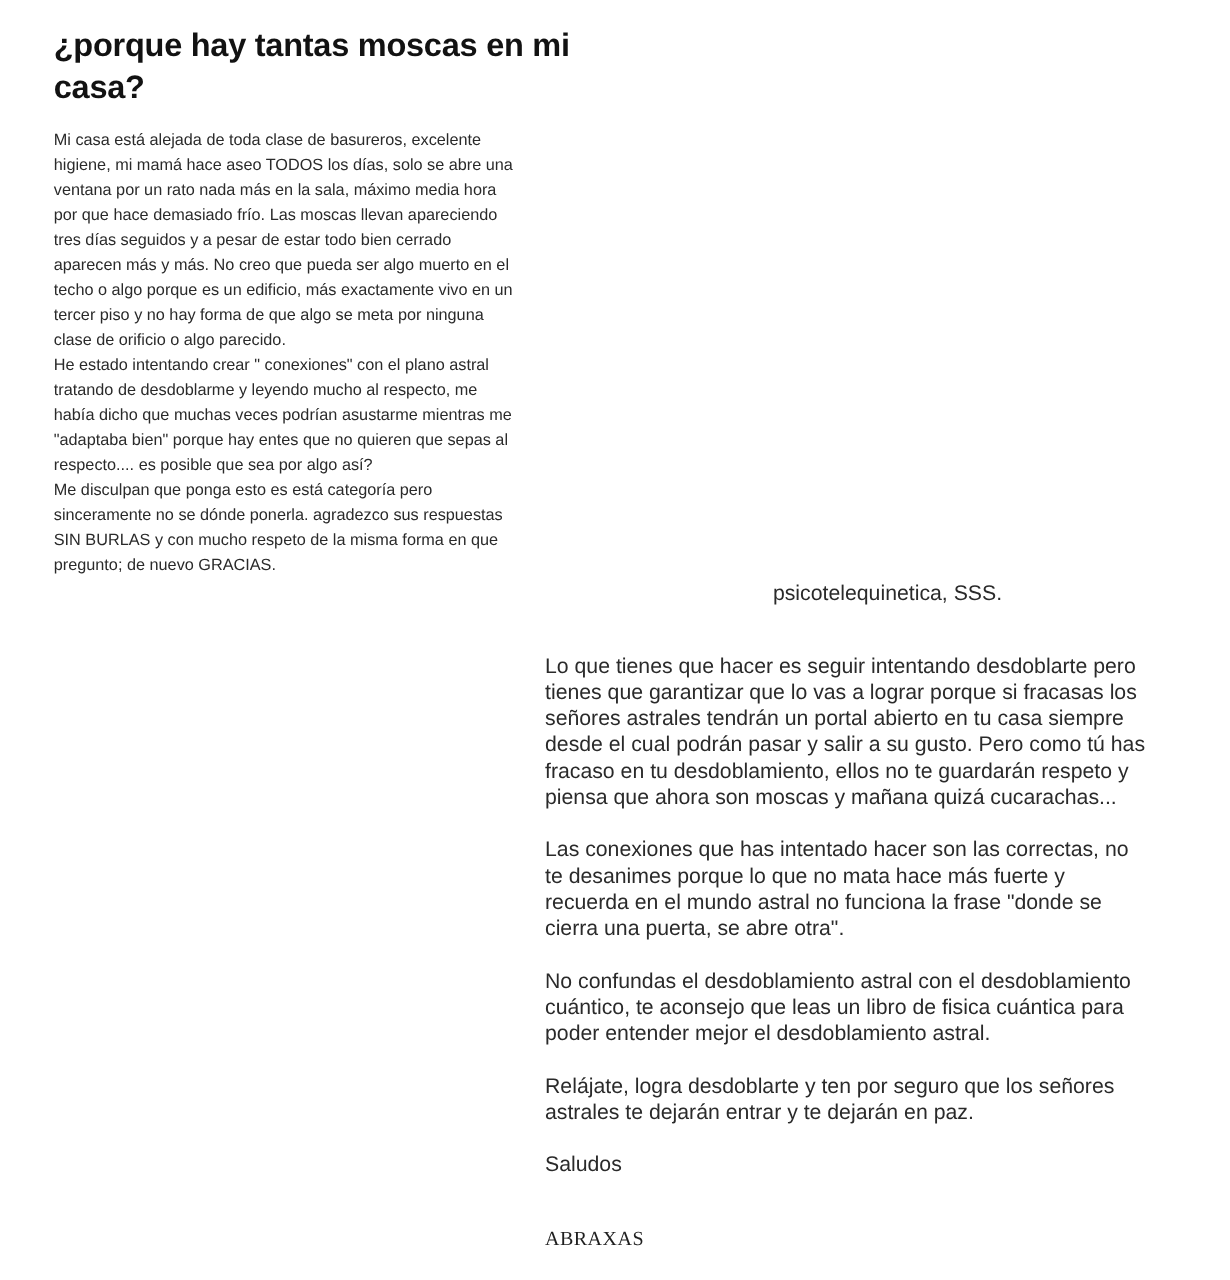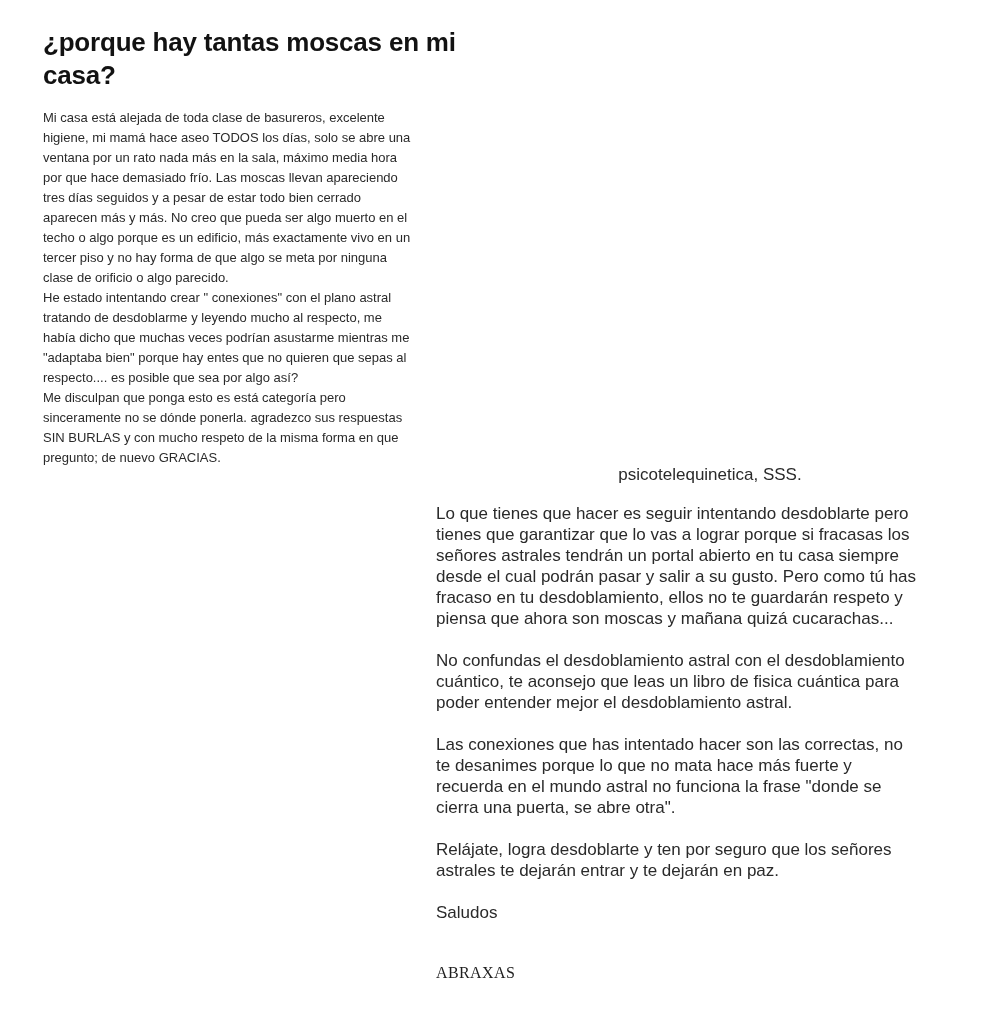--- a/index.html
+++ b/index.html
@@ -20,21 +20,21 @@
   }
   .page {
     position: relative;
     width: 984px;
     height: 1024px;
     background: var(--bg);
   }
   .question {
     position: absolute;
     left: 43px;
-    top: 26px;
+    top: 20px;
     width: 525px;
   }
   .q-title {
     margin: 0;
     font-size: 26px;
     line-height: 33px;
     font-weight: 700;
     color: var(--title-color);
     white-space: pre-line;
     letter-spacing: -0.2px;
@@ -58,21 +58,21 @@
   .a-author {
     margin: 0;
     white-space: pre;
     text-align: center;
   }
   .a-para {
     margin: 21px 0 0 0;
     white-space: pre;
   }
   .a-para:first-of-type {
-    margin-top: 18px;
+    margin-top: 37px;
   }
   .a-closing {
     margin-top: 21px;
     white-space: pre;
   }
   .a-signature {
     margin-top: 39px;
     font-family: "Liberation Serif", serif;
     font-size: 16px;
     letter-spacing: 0.4px;
@@ -108,26 +108,26 @@
   </section>
 
   <section class="answer">
     <div class="a-author">psicotelequinetica, SSS.</div>
     <p class="a-para">Lo que tienes que hacer es seguir intentando desdoblarte pero
 tienes que garantizar que lo vas a lograr porque si fracasas los
 señores astrales tendrán un portal abierto en tu casa siempre
 desde el cual podrán pasar y salir a su gusto. Pero como tú has
 fracaso en tu desdoblamiento, ellos no te guardarán respeto y
 piensa que ahora son moscas y mañana quizá cucarachas...</p>
-    <p class="a-para">No confundas el desdoblamiento astral con el desdoblamiento
-cuántico, te aconsejo que leas un libro de fisica cuántica para
-poder entender mejor el desdoblamiento astral.</p>
     <p class="a-para">Las conexiones que has intentado hacer son las correctas, no
 te desanimes porque lo que no mata hace más fuerte y
 recuerda en el mundo astral no funciona la frase "donde se
 cierra una puerta, se abre otra".</p>
+    <p class="a-para">No confundas el desdoblamiento astral con el desdoblamiento
+cuántico, te aconsejo que leas un libro de fisica cuántica para
+poder entender mejor el desdoblamiento astral.</p>
     <p class="a-para">Relájate, logra desdoblarte y ten por seguro que los señores
 astrales te dejarán entrar y te dejarán en paz.</p>
     <div class="a-closing">Saludos</div>
     <div class="a-signature">ABRAXAS</div>
   </section>
 
 </div>
 
 </body></html>

